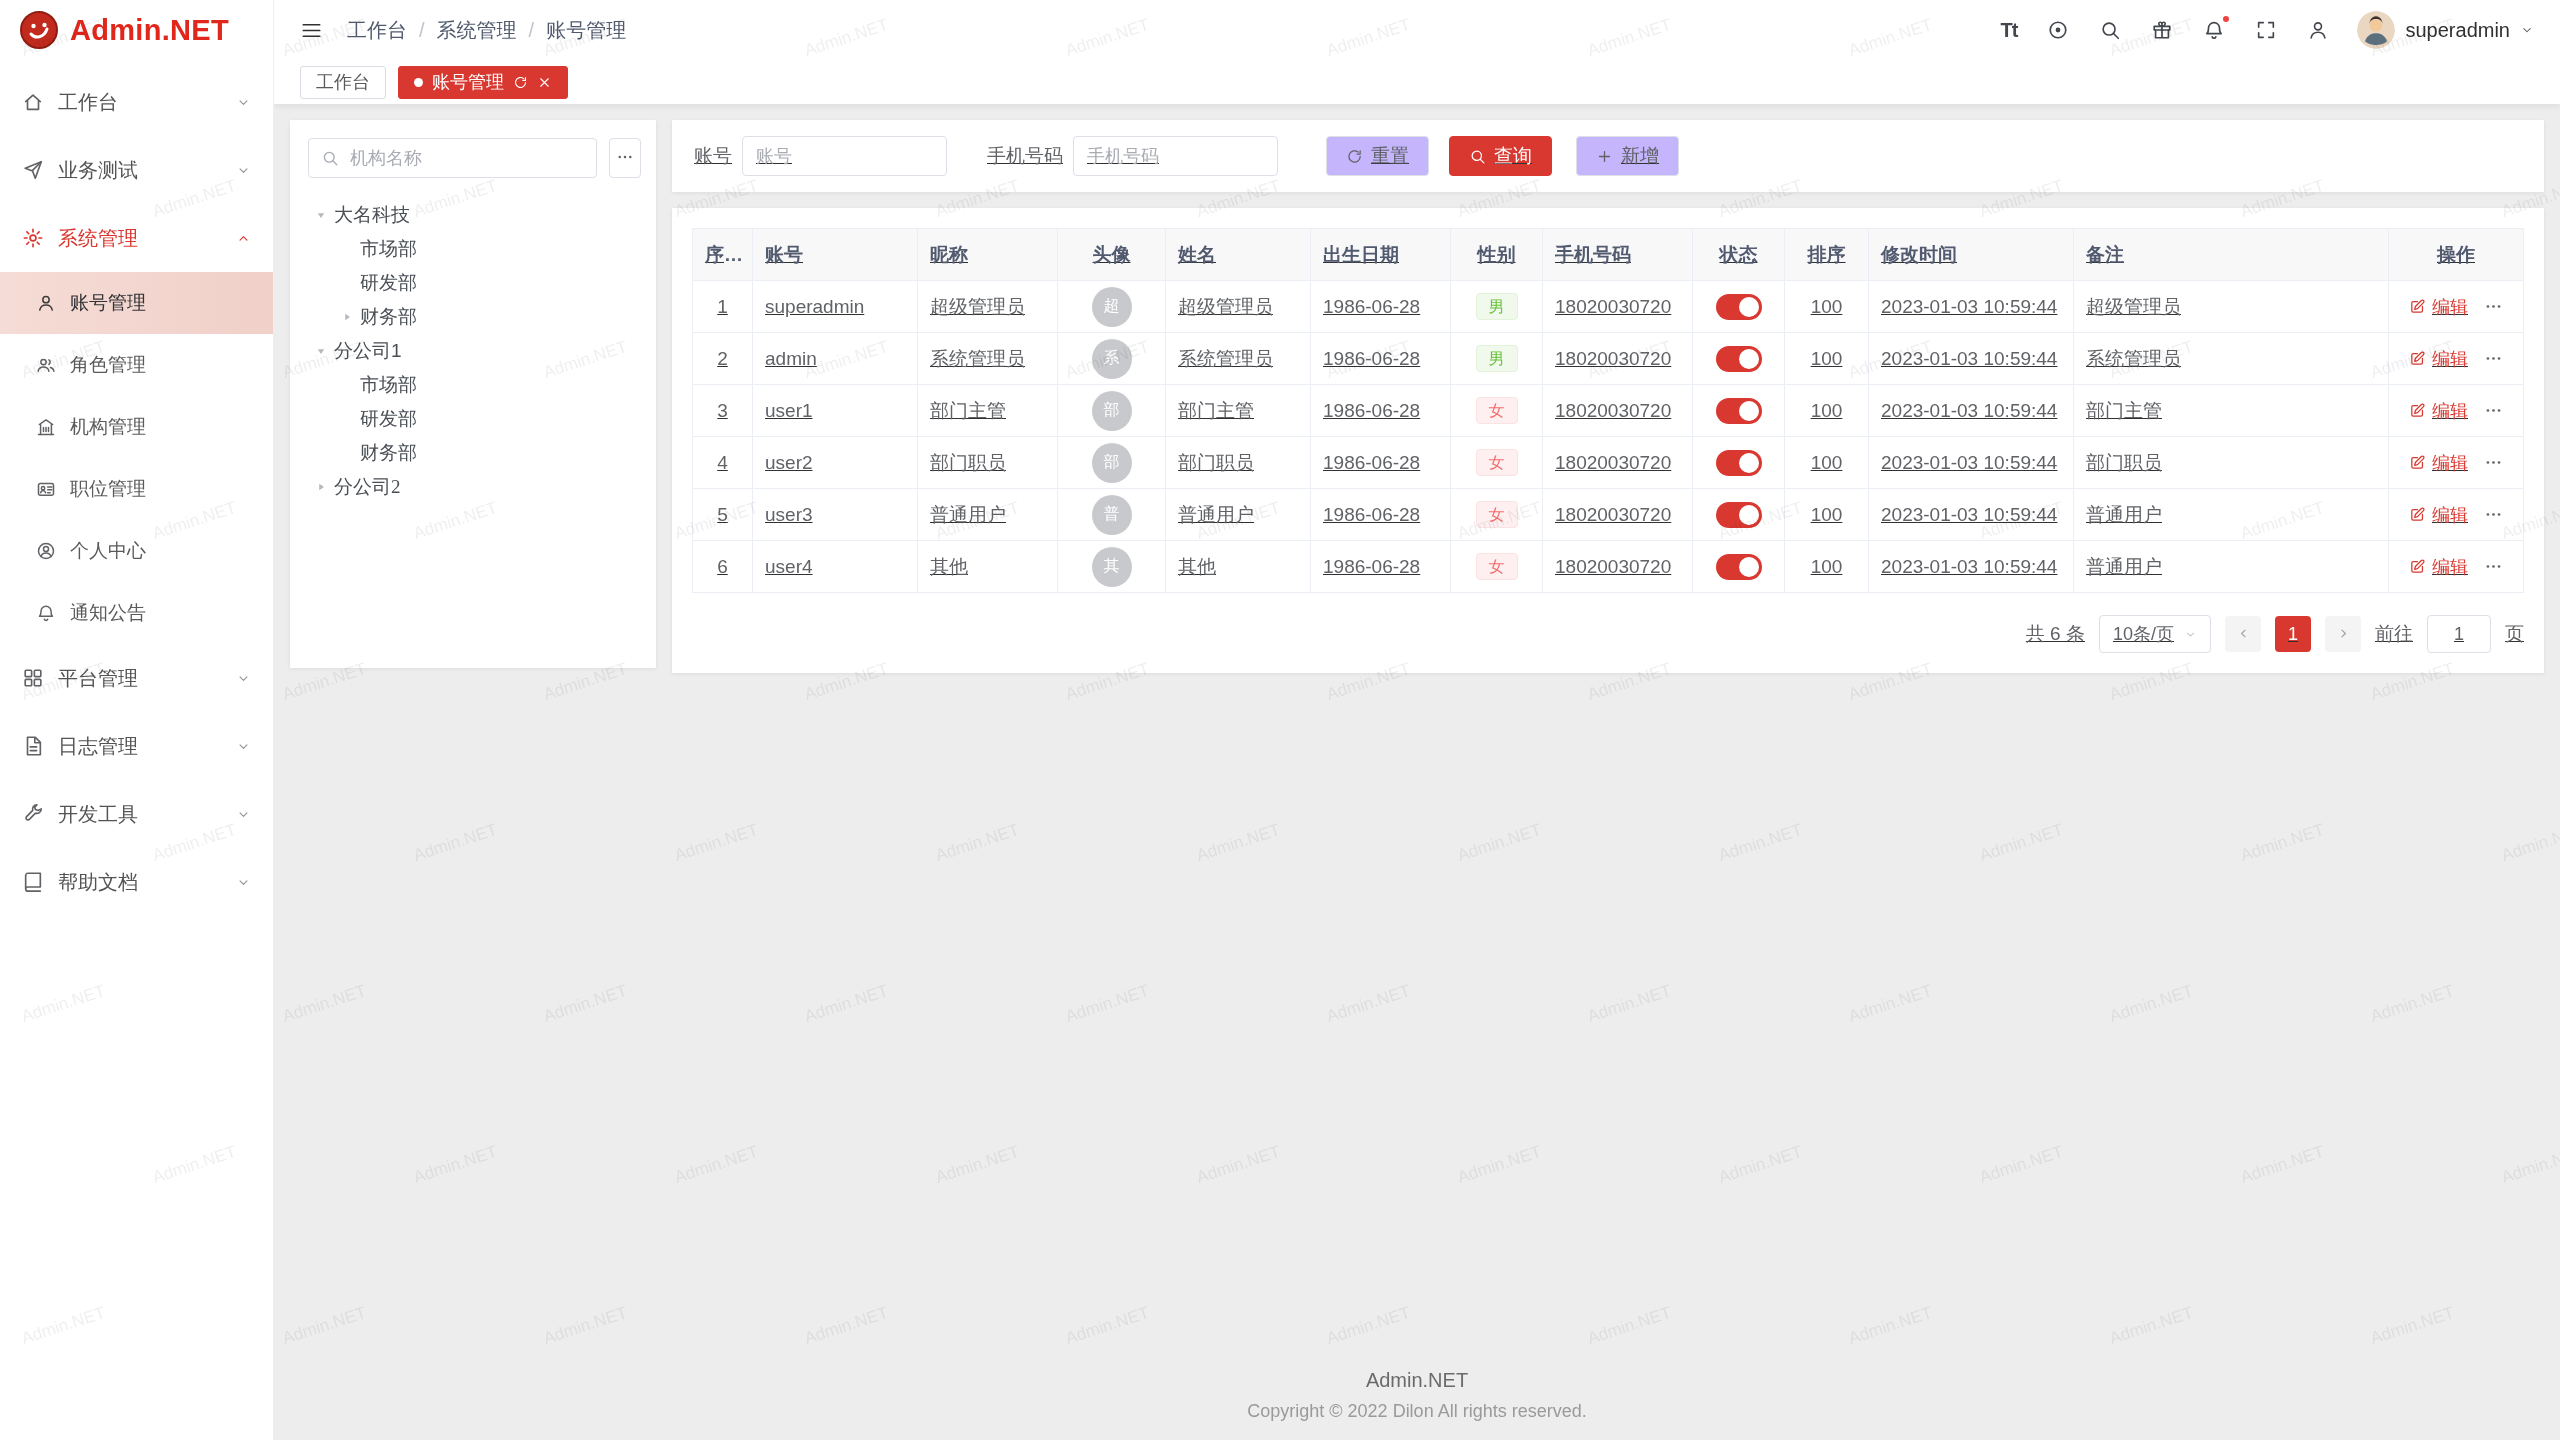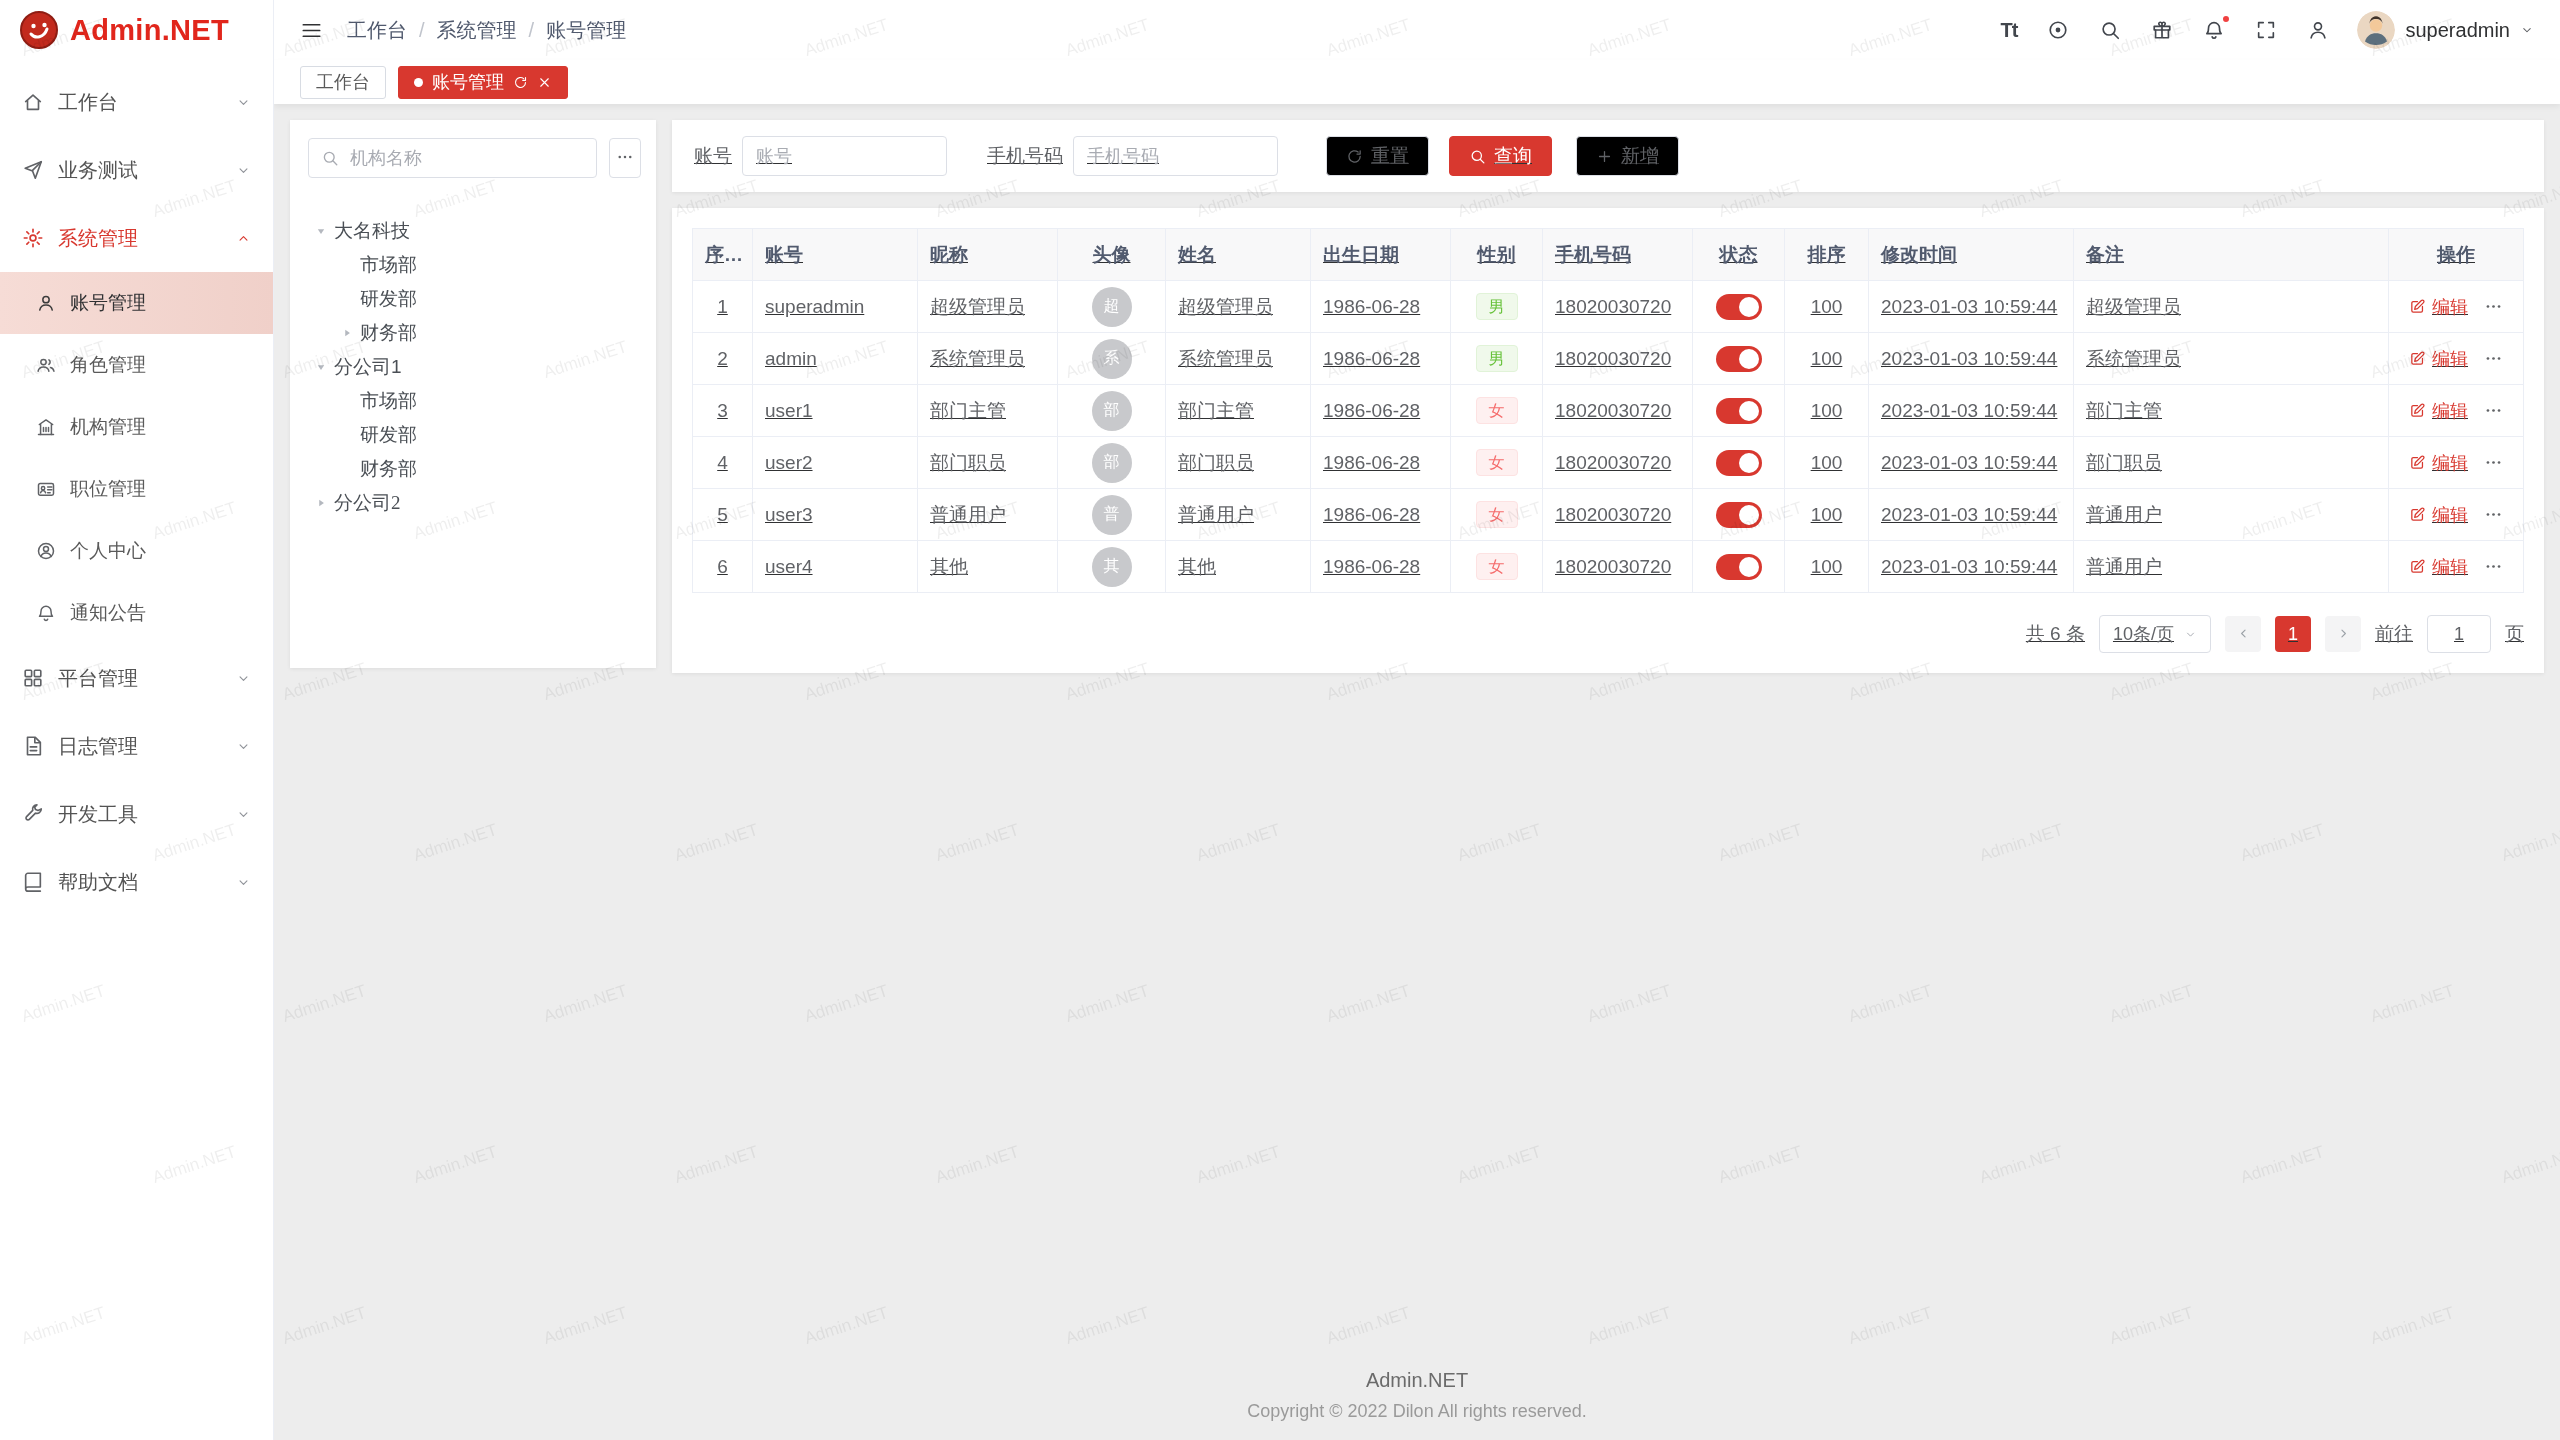--- a/index.html
+++ b/index.html
@@ -54,31 +54,31 @@
   .card { background:#fff; border-radius:0; box-shadow:0 1px 4px rgba(0,0,0,.07); }
 
   
   .tree-card { width:366px; height:548px; padding:18px; flex-shrink:0; }
   .tree-search-row { display:flex; gap:12px; }
   .search-box { flex:1; height:40px; border:1px solid #dcdfe6; border-radius:4px; display:flex; align-items:center; gap:9px; padding:0 12px; color:#a8abb2; background:#fff; }
   .search-box .s-ic { font-size:18px; display:inline-flex; }
   .search-box input { border:none; outline:none; flex:1; min-width:0; font-size:18px; color:#303133; font-family:inherit; background:transparent; }
   input::placeholder { color:#a8abb2; }
   .more-btn { width:40px; height:40px; border:1px solid #dcdfe6; border-radius:4px; background:#fff; color:#606266; display:inline-flex; align-items:center; justify-content:center; cursor:pointer; font-size:18px; }
-  .tree { margin-top:36px; }
+  .tree { margin-top:20px; }
   .tree-node { display:flex; align-items:center; height:34px; cursor:pointer; color:#4a4f55; font-size:19px; border-radius:3px; }
   .tree-caret { width:26px; display:inline-flex; justify-content:center; color:#b4b8bf; font-size:14px; flex-shrink:0; }
 
   
   .right-col { flex:1; display:flex; flex-direction:column; gap:16px; min-width:0;text-decoration:underline; }
   .query-card { height:72px; display:flex; align-items:center; padding:0 22px; }
   .q-label { color:#606266; margin-right:10px; white-space:nowrap; }
   .q-label.g2 { margin-left:40px; }
   .q-input { width:205px; height:40px; border:1px solid #dcdfe6; border-radius:4px; padding:0 13px; font-size:18px; color:#303133; font-family:inherit; outline:none; }
-  .btn { height:40px; padding:0 19px; border:1px solid #dcdfe6; border-radius:4px; background:#000000; color:#606266; font-size:19px; display:inline-flex; align-items:center; gap:8px; cursor:pointer; font-family:inherit; white-space:nowrap; }
+  .btn { height:40px; padding:0 19px; border:1px solid #dcdfe6; border-radius:4px; background:#c4b5fd; color:#606266; font-size:19px; display:inline-flex; align-items:center; gap:8px; cursor:pointer; font-family:inherit; white-space:nowrap; }
   .btn .b-ic { font-size:17px; display:inline-flex; }
   .btn-primary { background:var(--primary); border-color:var(--primary); color:#fff; }
   .reset-btn { margin-left:48px; }
   .search-btn { margin-left:20px; }
   .add-btn { margin-left:24px; }
 
   
   .table-card { padding:20px; }
   table.tbl { width:100%; border-collapse:collapse; table-layout:fixed; font-size:19px; color:#606266; }
   .tbl th, .tbl td { border:1px solid #ebeef5; height:52px; padding:0 12px; white-space:nowrap; overflow:hidden; text-overflow:ellipsis; text-align:left; }

